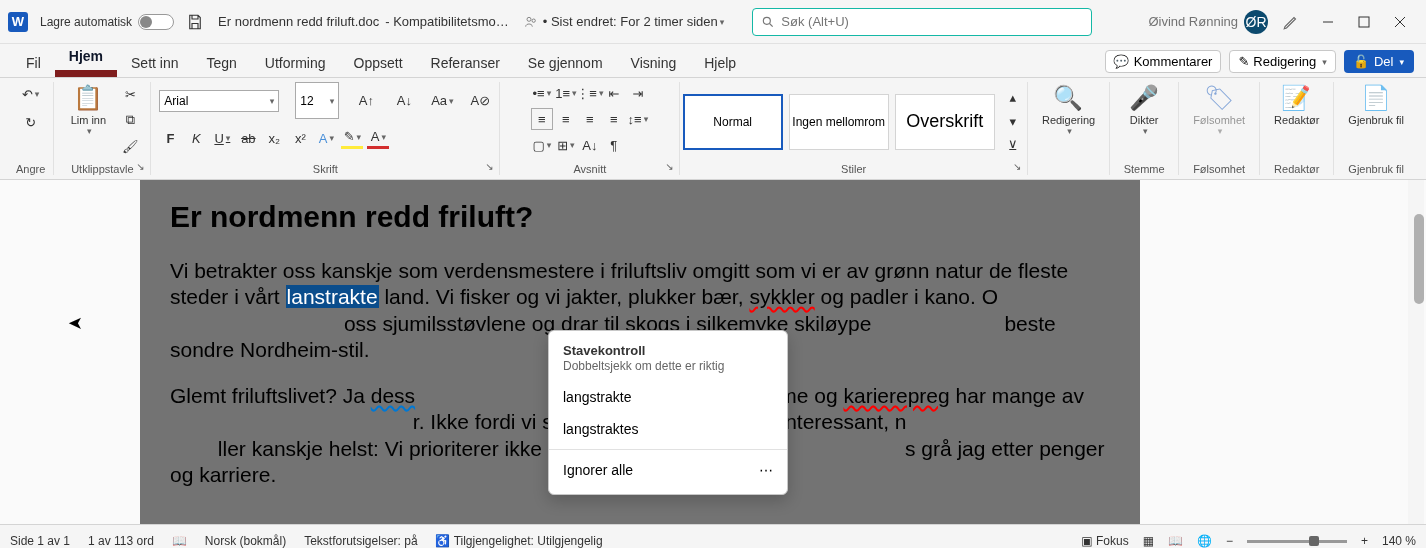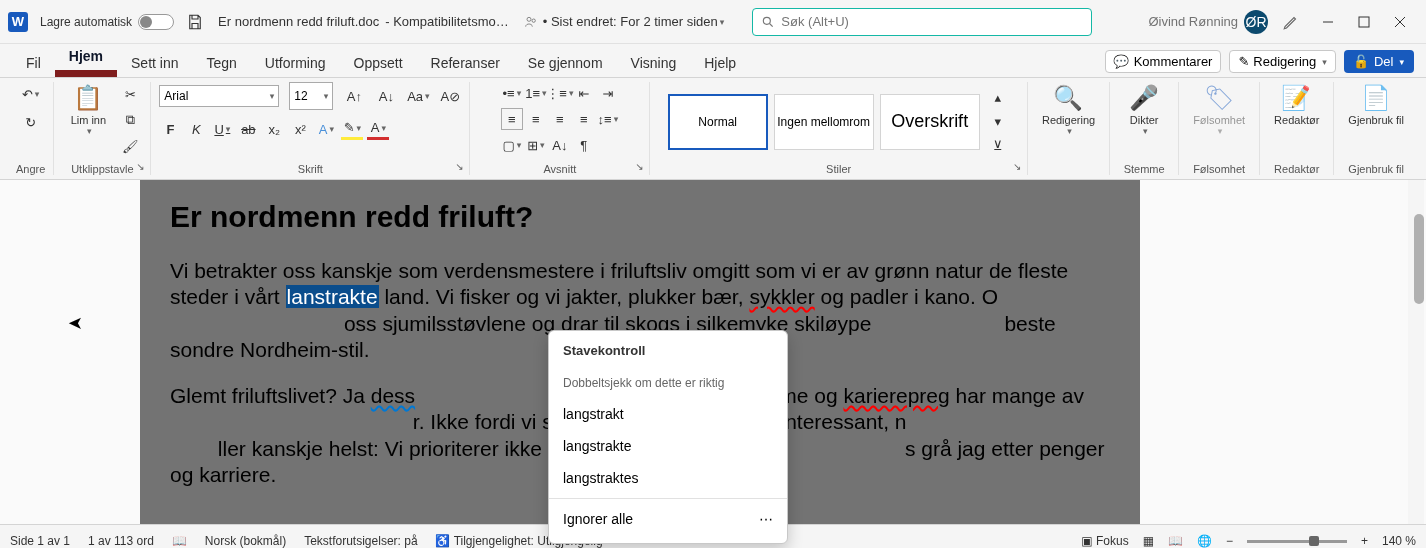--- a/index.html
+++ b/index.html
@@ -25,38 +25,38 @@
 .btn-outline{border:1px solid #c8c8c8;background:#fff;border-radius:4px;padding:3px 8px;font-size:13px;display:flex;align-items:center;gap:4px;cursor:pointer}
 .btn-primary{background:#185abd;color:#fff;border:none;border-radius:4px;padding:4px 10px;font-size:13px;display:flex;align-items:center;gap:4px;cursor:pointer}
 .ribbon{height:102px;background:#f5f5f5;display:flex;border-bottom:1px solid #d4d4d4;padding:4px 8px}
 .group{display:flex;flex-direction:column;justify-content:space-between;align-items:center;padding:0 8px;border-right:1px solid #e1e1e1;position:relative}
 .group:last-child{border-right:none}
 .group-label{font-size:11px;color:#555;padding-top:2px}
 .group-body{display:flex;align-items:flex-start;gap:4px;flex:1}
 .vbtn{display:flex;flex-direction:column;align-items:center;justify-content:center;padding:2px 6px;cursor:pointer;font-size:11px;color:#333;min-width:52px}
 .vbtn .icn{font-size:24px;color:#185abd;margin-bottom:2px}
 .smallbtn{width:24px;height:24px;display:flex;align-items:center;justify-content:center;cursor:pointer;font-size:13px;color:#333}
-.font-row{display:flex;align-items:center;gap:10px;margin-bottom:4px}
+.font-row{display:flex;align-items:center;gap:16px;margin-bottom:4px}
 .font-name{width:120px;height:22px;border:1px solid #aaa;background:#fff;font-size:12px;padding:0 4px;display:flex;align-items:center;justify-content:space-between}
-.font-size{width:44px;height:28px;border:1px solid #aaa;background:#fff;font-size:12px;padding:0 4px;display:flex;align-items:center;justify-content:space-between}
+.font-size{width:44px;height:37px;border:1px solid #aaa;background:#fff;font-size:12px;padding:0 4px;display:flex;align-items:center;justify-content:space-between}
 .fmt-row{display:flex;gap:4px;align-items:center}
 .fmt{width:22px;height:22px;display:flex;align-items:center;justify-content:center;font-size:13px;cursor:pointer;color:#333}
 .styles-gallery{display:flex;gap:6px;align-items:center;flex:1}
 .style-item{width:100px;height:56px;border:1px solid #d4d4d4;background:#fff;display:flex;align-items:center;justify-content:center;font-size:12px;cursor:pointer;overflow:hidden}
 .style-item.sel{border:1px solid #185abd;box-shadow:inset 0 0 0 1px #185abd}
 .doc-area{position:absolute;top:180px;left:0;right:0;bottom:24px;display:flex;background:#fafafa}
 .page{background:#737373;margin-left:140px;width:1000px;padding:20px 30px;font-family:Arial,sans-serif;color:#000;position:relative}
 .page h1{font-size:30px;font-weight:bold;margin-bottom:24px}
 .page p{font-size:21px;line-height:1.25;margin-bottom:20px}
 .hl{background:#0a4d8c;color:#fff;padding:0 1px}
 .err{text-decoration:underline wavy red}
 .err-blue{text-decoration:underline wavy #0078d4}
 .spell-popup{position:absolute;left:548px;top:330px;width:240px;background:#fff;border:1px solid #c8c8c8;border-radius:6px;box-shadow:0 6px 16px rgba(0,0,0,0.2);padding:8px 0;z-index:100;font-size:14px}
 .spell-header{padding:4px 14px 8px;font-size:12px;color:#666}
-.spell-header b{font-size:13px;color:#333;font-weight:600;display:block;margin-bottom:18px}
+.spell-header b{font-size:13px;color:#333;font-weight:600;display:block;margin-bottom:1px}
 .spell-item{padding:8px 14px;cursor:pointer}
 .spell-divider{height:1px;background:#e1e1e1;margin:4px 0}
 .spell-ignore{padding:8px 14px;display:flex;align-items:center;justify-content:space-between;cursor:pointer}
 .cursor-arrow{position:absolute;left:68px;top:312px;font-size:18px;z-index:50;transform:scaleX(-1)}
 .scrollbar-right{position:absolute;right:2px;top:180px;bottom:24px;width:16px;background:#f5f5f5}
 .scroll-thumb{position:absolute;right:2px;top:214px;width:10px;height:90px;background:#b0b0b0;border-radius:5px}
 .statusbar{position:absolute;bottom:0;left:0;right:0;height:24px;background:#f5f5f5;border-top:1px solid #d4d4d4;display:flex;align-items:flex-end;padding:0 10px;font-size:12px;color:#333;gap:18px}
 .statusbar .right{margin-left:auto;display:flex;align-items:center;gap:14px}
 .zoom-slider{width:100px;height:3px;background:#999;position:relative}
 .zoom-slider::after{content:"";position:absolute;left:62%;top:-4px;width:10px;height:10px;background:#666;border-radius:2px}
@@ -287,21 +287,20 @@
   </div>
 </div>
 
 <div class="cursor-arrow">➤</div>
 
 <div class="spell-popup">
   <div class="spell-header">
     <b>Stavekontroll</b>
     <span>Dobbeltsjekk om dette er riktig</span>
   </div>
-  <div class="spell-item">langstrakt</div>
   <div class="spell-item">langstrakte</div>
   <div class="spell-item">langstraktes</div>
   <div class="spell-divider"></div>
   <div class="spell-ignore">
     <span>Ignorer alle</span>
     <span>⋯</span>
   </div>
 </div>
 
 <div class="scrollbar-right"></div>

